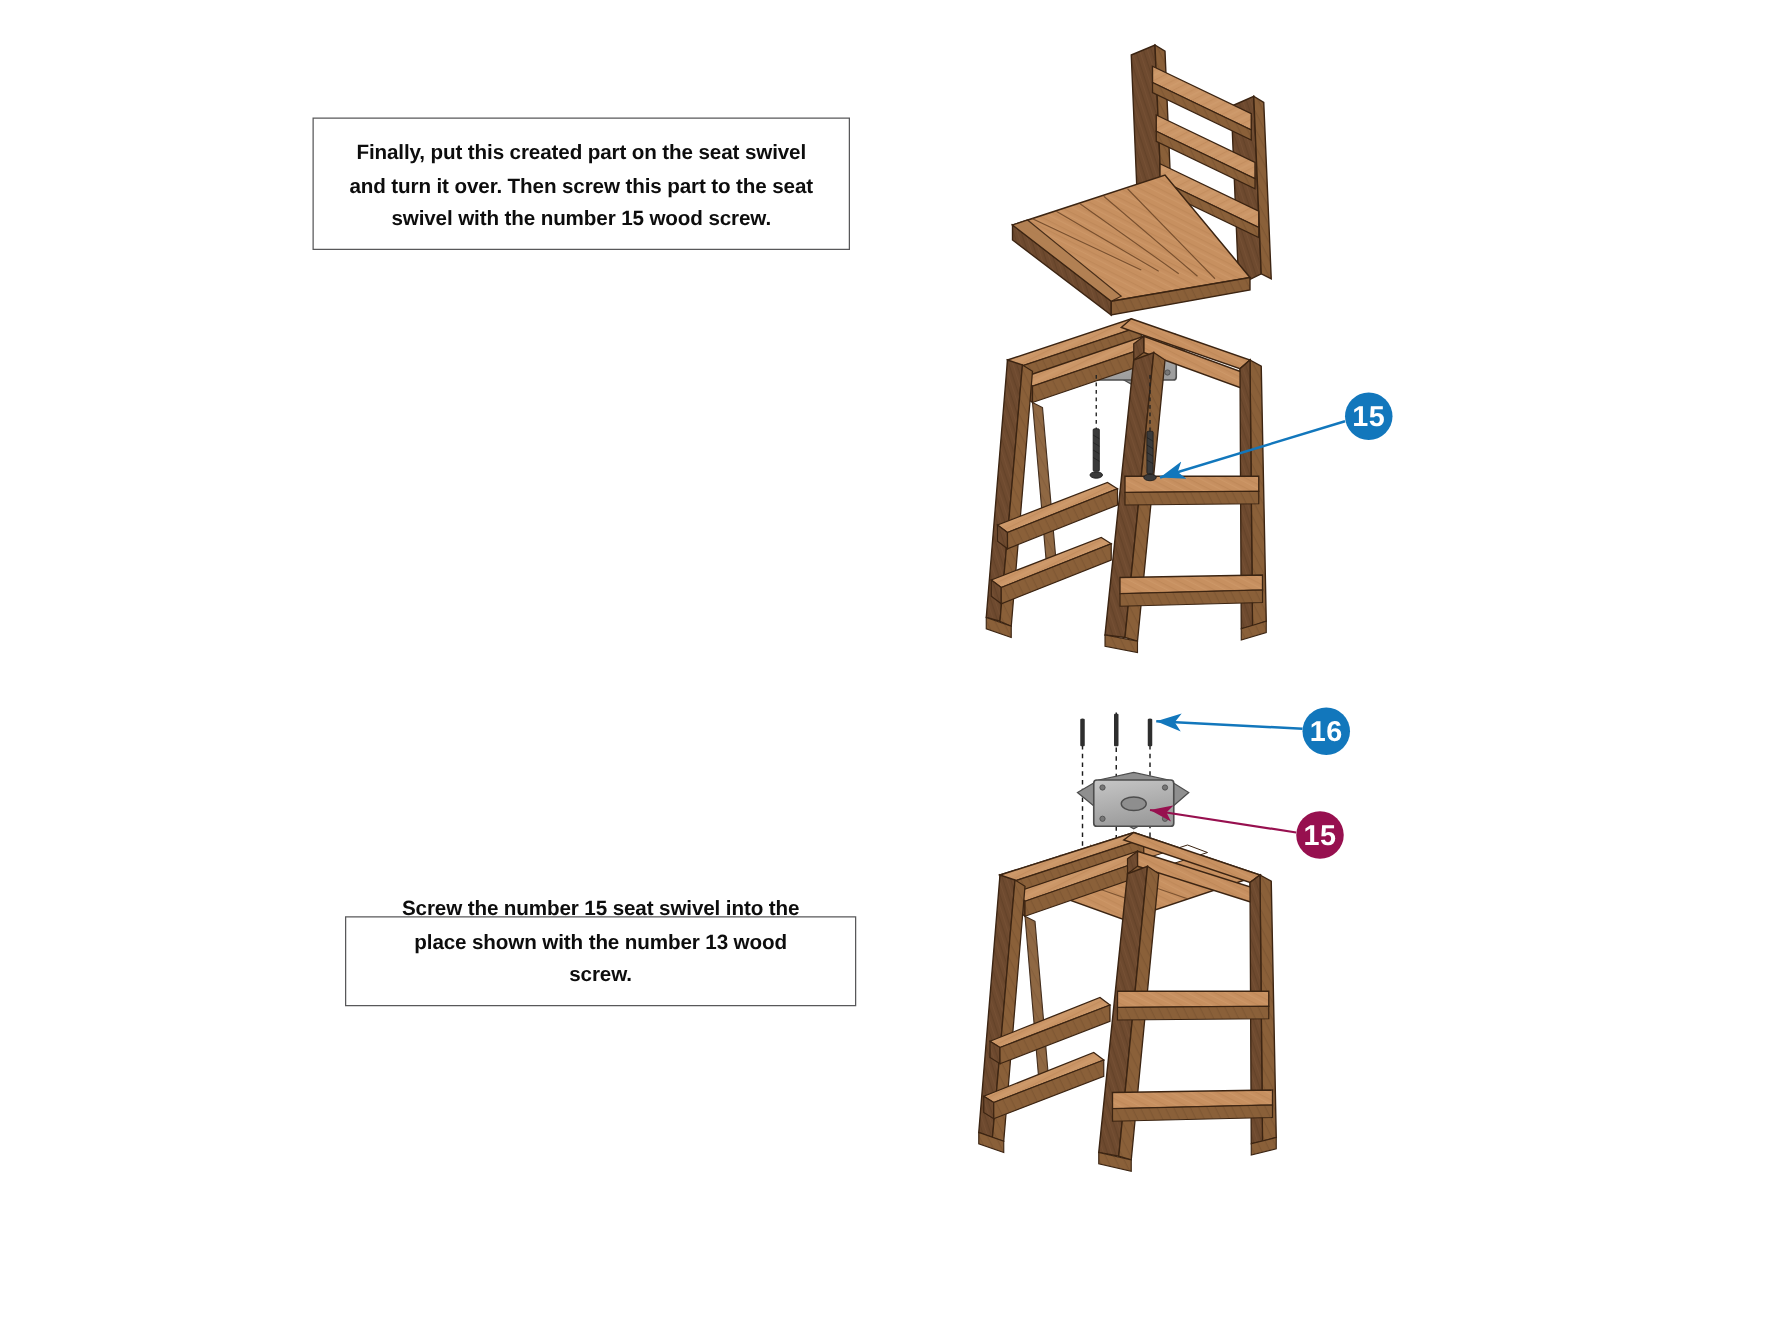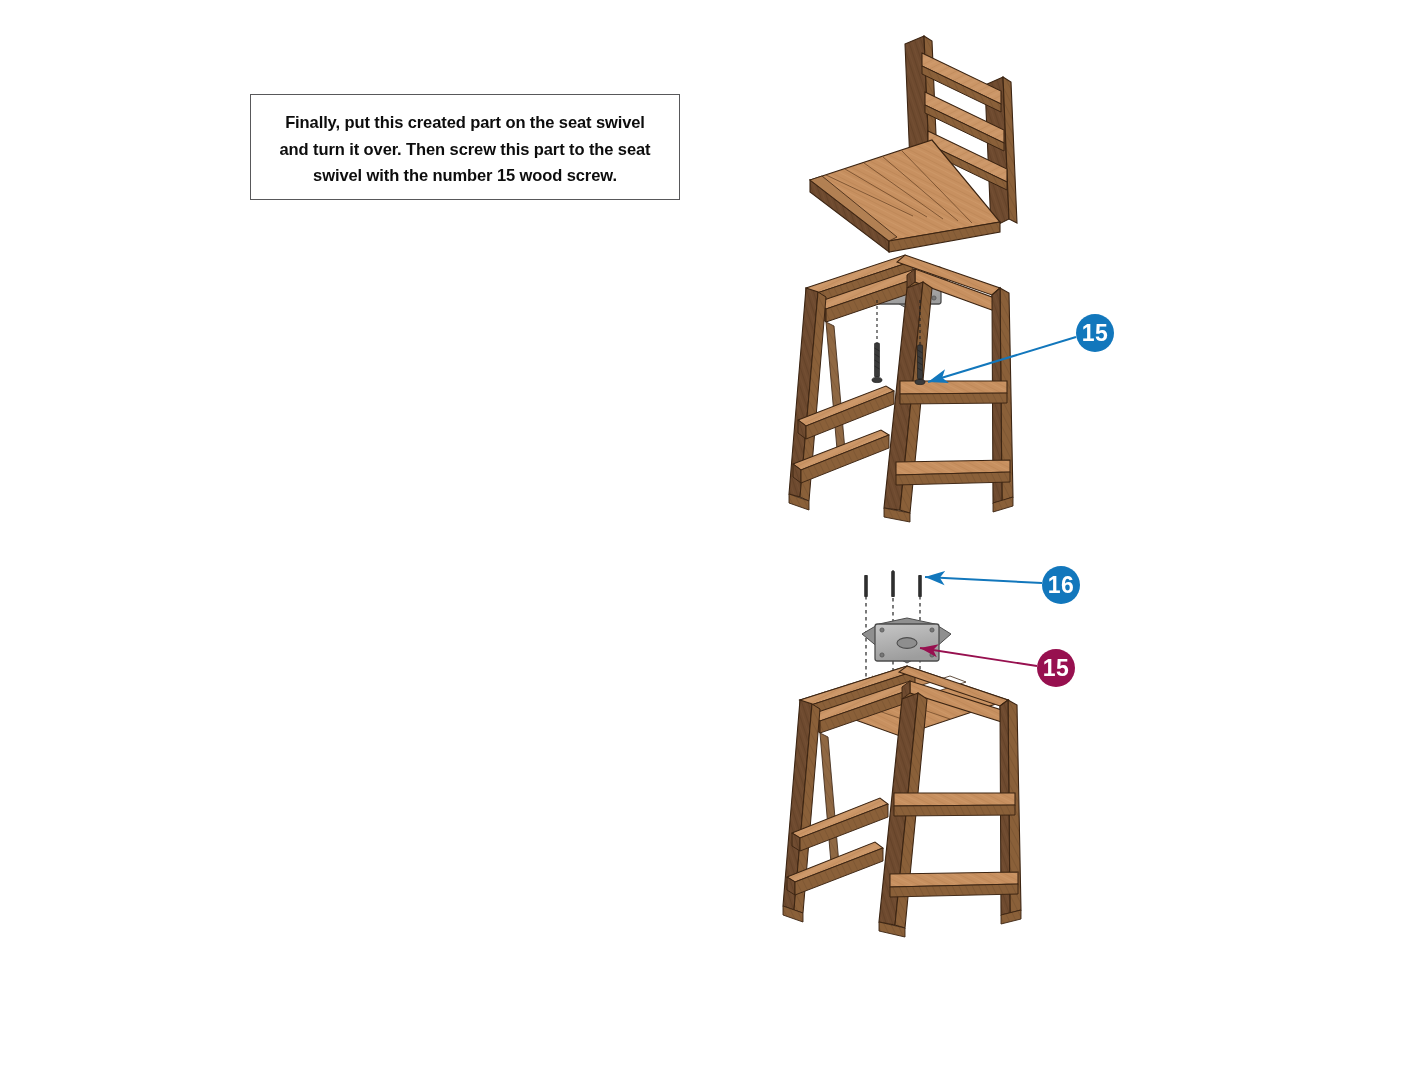--- a/index.html
+++ b/index.html
@@ -307,20 +307,23 @@
 
       <line x1="1042" y1="583" x2="925" y2="577" stroke="#1277bc" stroke-width="2" marker-end="url(#arrowBlue)"></line>
       <line x1="1037" y1="666" x2="920" y2="648" stroke="#97104f" stroke-width="1.8" marker-end="url(#arrowMag)"></line>
     </g>
   </svg>
 
   <div class="callout" id="callout-top">
     <p>Finally, put this created part on the seat swivel and turn it over. Then screw this part to the seat swivel with the number 15 wood screw.</p>
   </div>
 
+  <div class="callout" id="callout-bottom">
+    <p>Screw the number 15 seat swivel into the place shown with the number 13 wood screw.</p>
+  </div>
 
   <div class="badge blue" id="badge-15-top">15</div>
 
   <div class="badge blue" id="badge-13-mid">16</div>
 
   <div class="badge magenta" id="badge-15-bottom">15</div>
 
 </div>
 
 </body></html>

